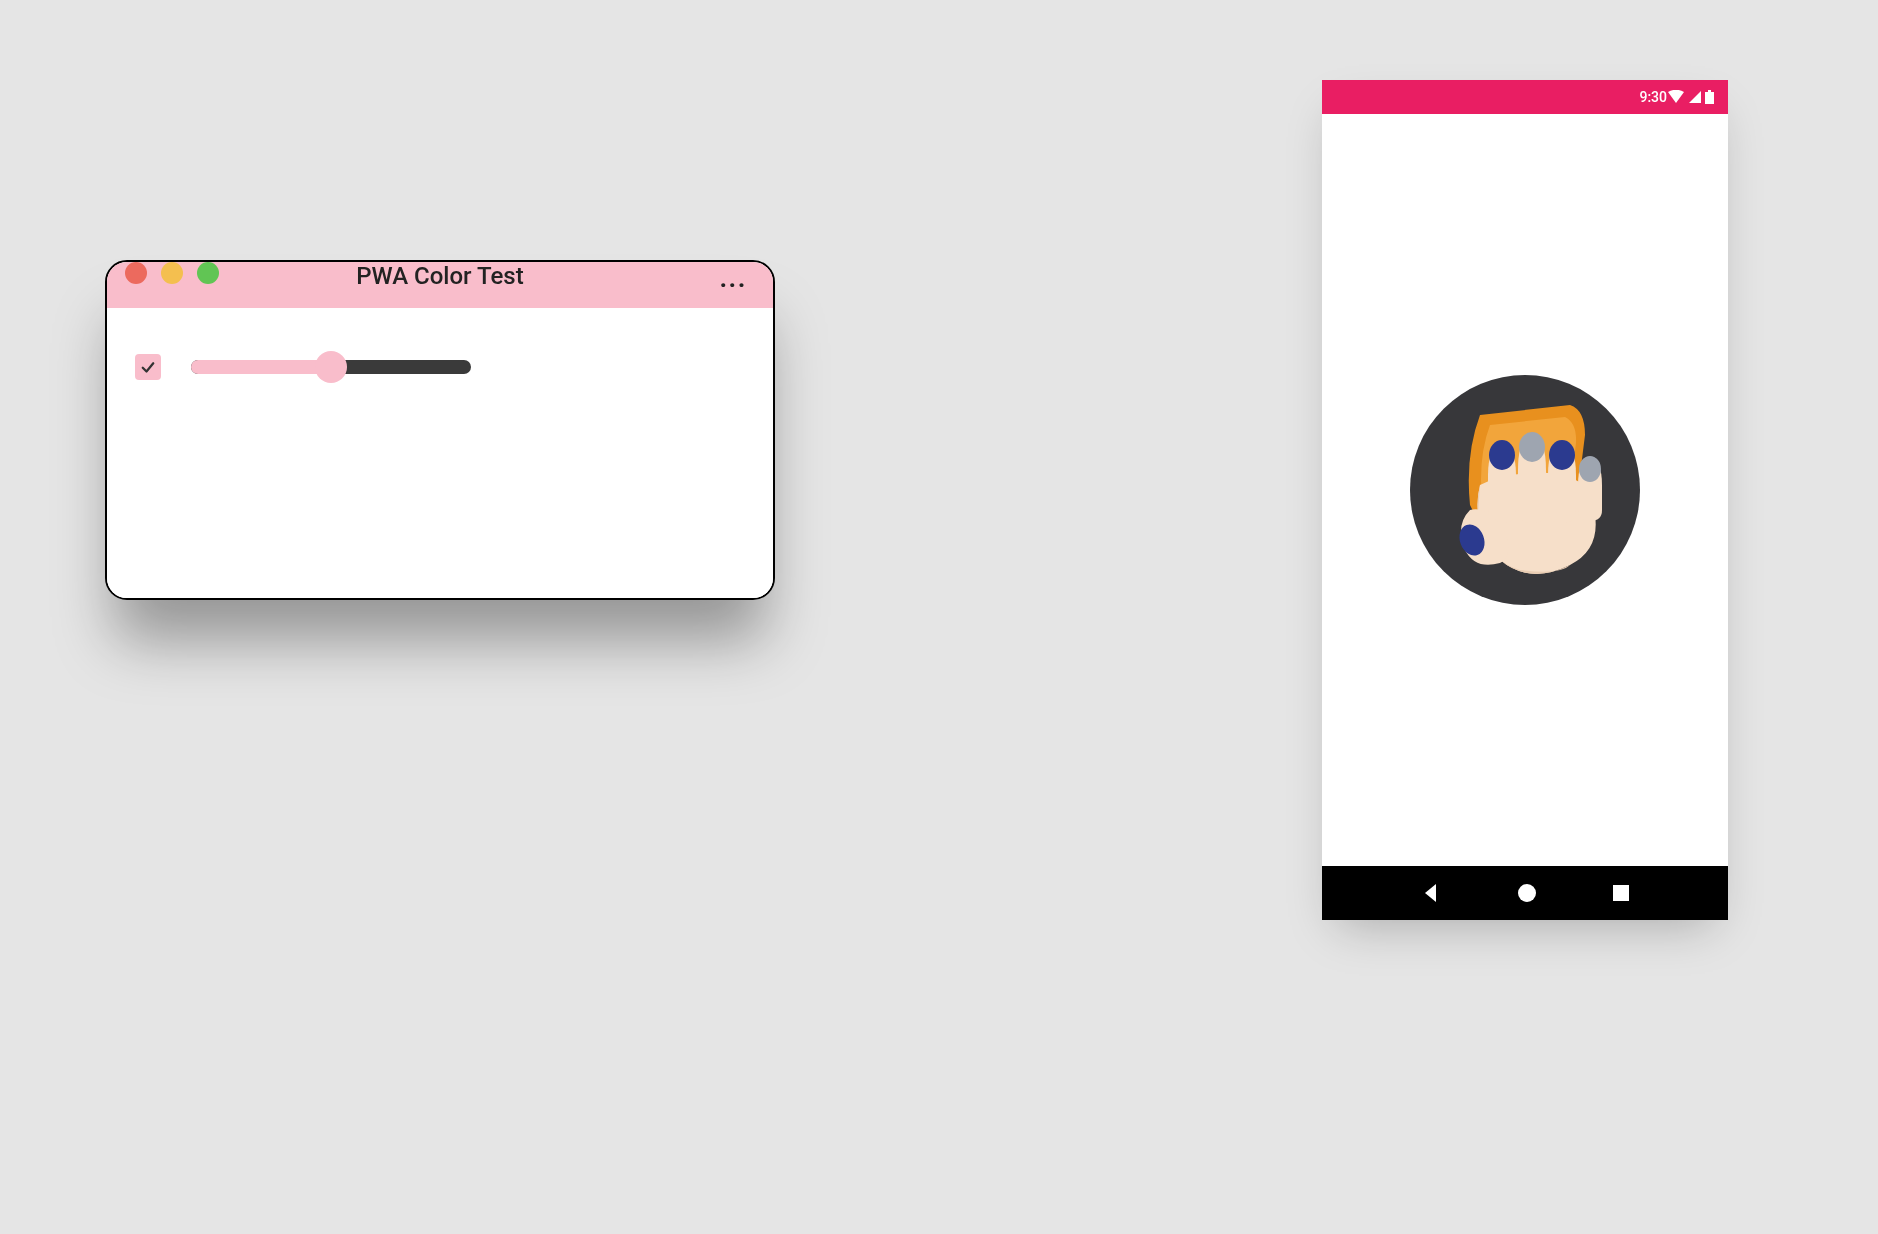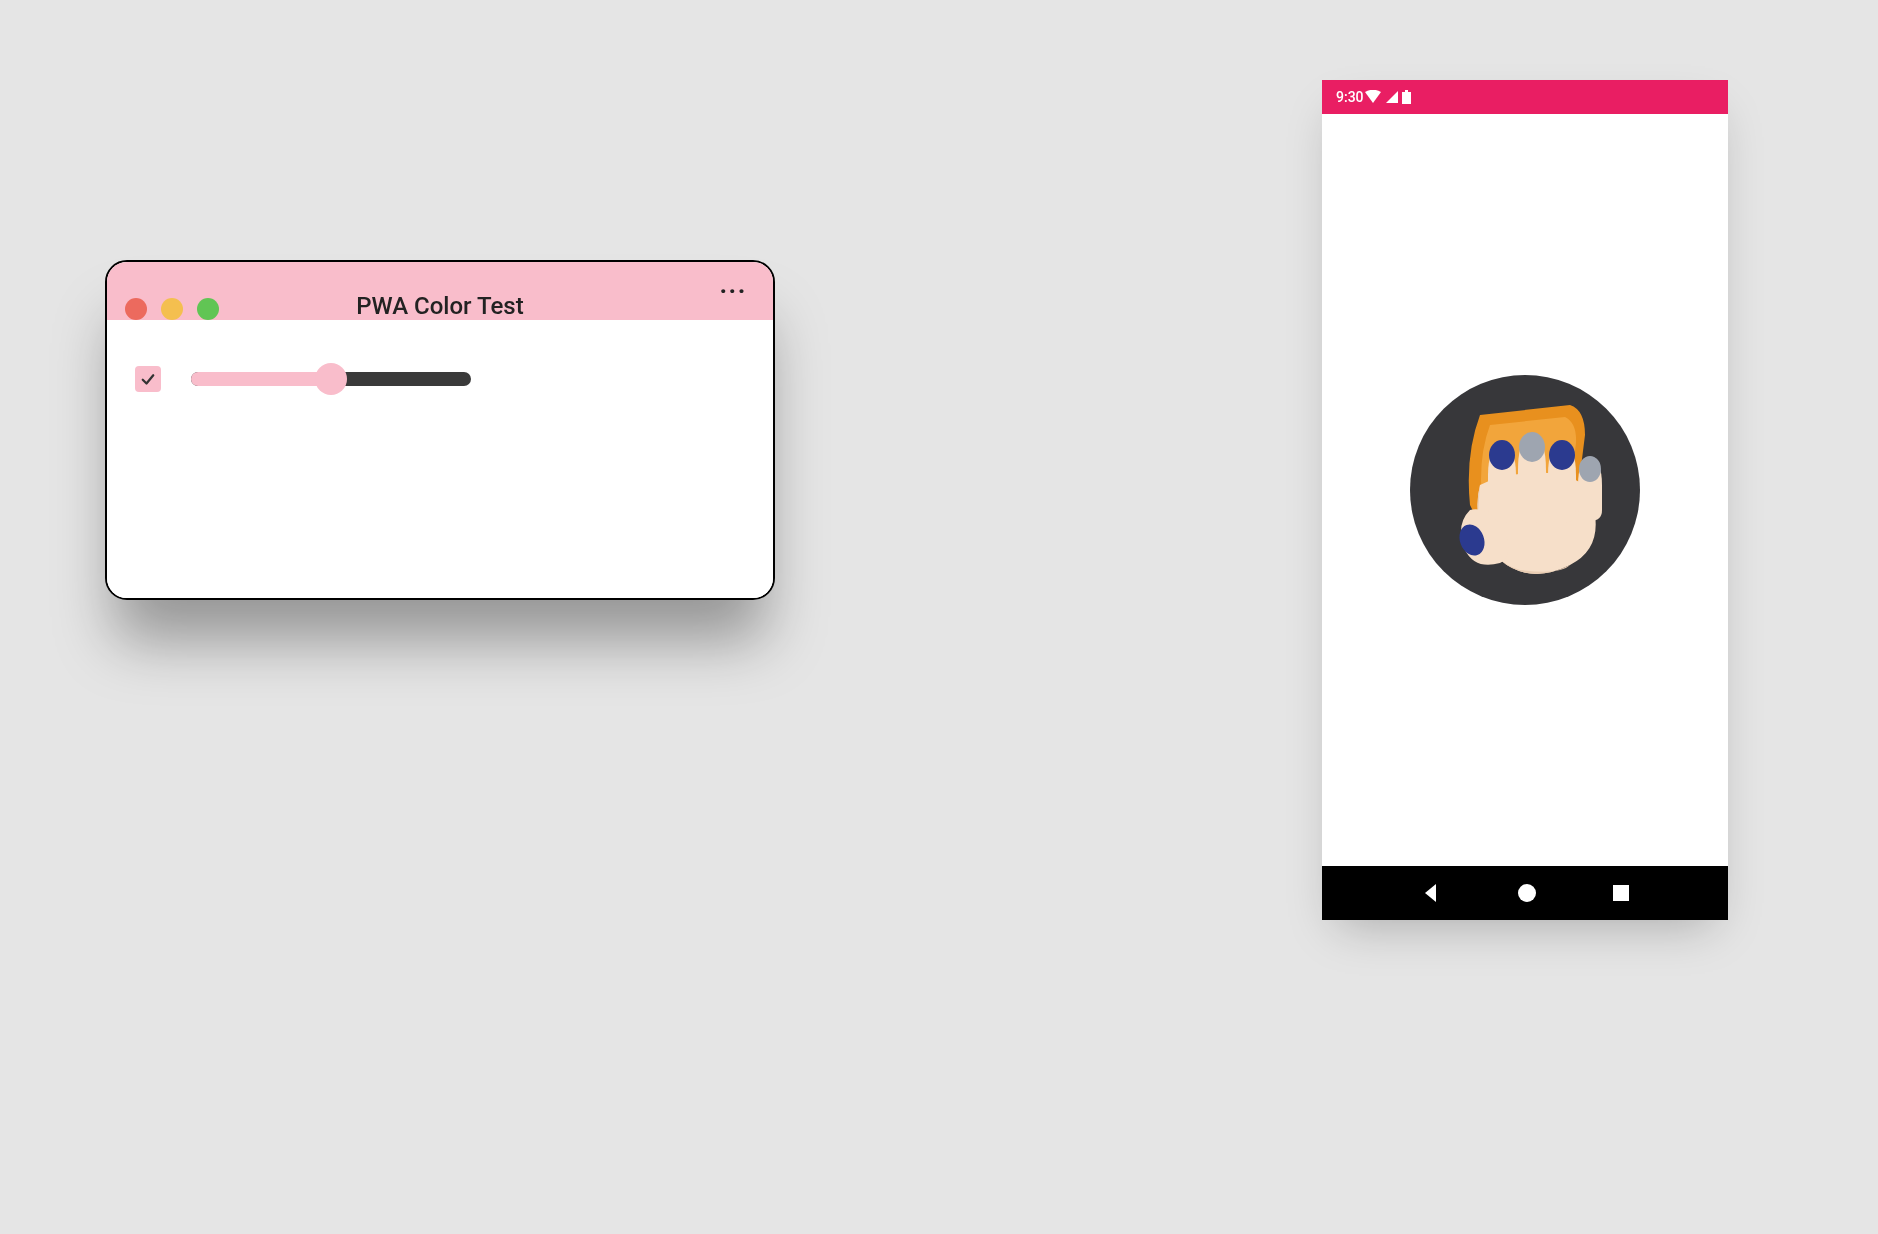--- a/index.html
+++ b/index.html
@@ -20,24 +20,24 @@
     height: 340px;
     background: #ffffff;
     border: 2px solid #000;
     border-radius: 22px;
     box-shadow: 0 50px 60px -10px rgba(0,0,0,0.35);
     overflow: hidden;
     display: flex;
     flex-direction: column;
   }
   .mac-titlebar {
-    height: 58px;
-    background: #f9bdcb;
-    display: flex;
-    align-items: flex-end;
+    height: 46px;
+    background: #f9bdcb;
+    display: flex;
+    align-items: flex-start;
     padding: 0 18px;
     position: relative;
   }
   .traffic-lights {
     display: flex;
     gap: 14px;
     align-items: center;
   }
   .traffic-light {
     width: 22px;
@@ -132,21 +132,21 @@
     box-shadow: 0 20px 45px -15px rgba(0,0,0,0.25);
     display: flex;
     flex-direction: column;
   }
   .status-bar {
     height: 34px;
     background: #e91e63;
     color: #fff;
     display: flex;
     align-items: center;
-    justify-content: flex-start;
+    justify-content: flex-end;
     padding: 0 14px;
     font-size: 14px;
     font-weight: 500;
   }
   .status-icons {
     display: flex;
     align-items: center;
     gap: 3px;
   }
   .status-icons svg { display: block; }

